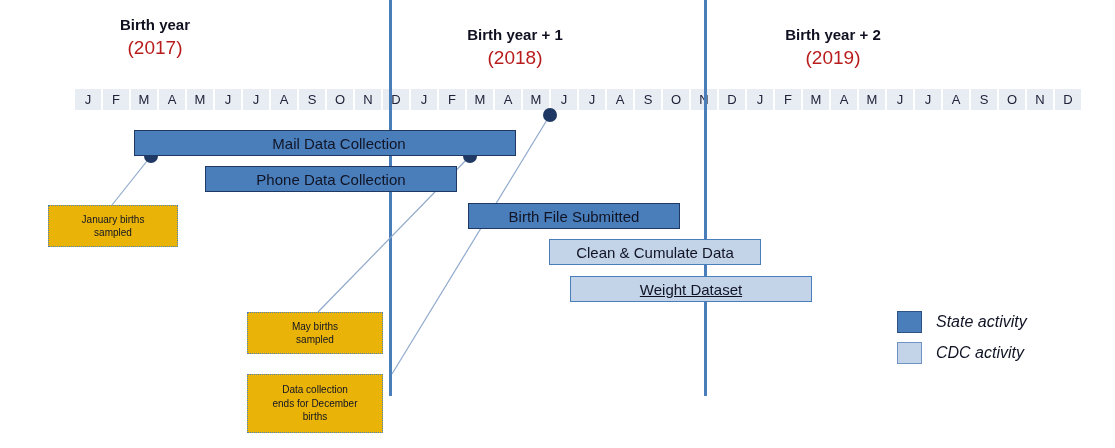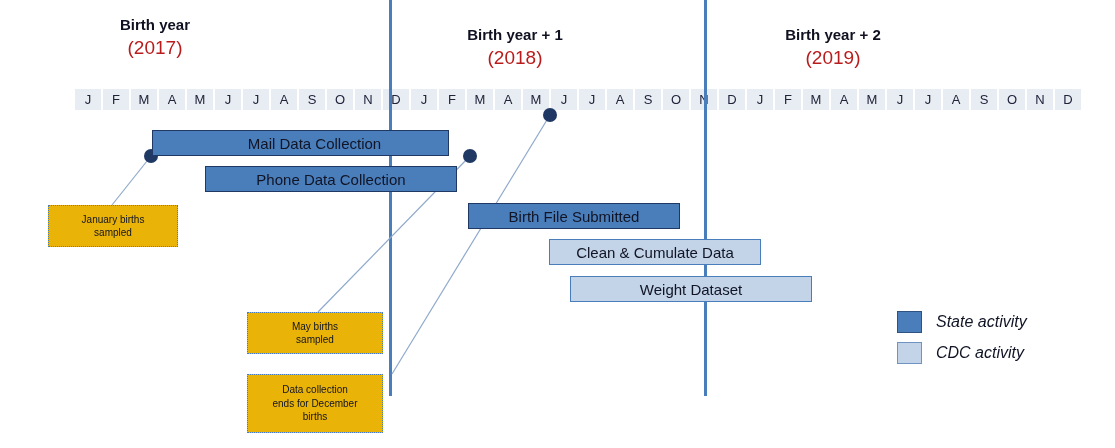--- a/index.html
+++ b/index.html
@@ -229,37 +229,37 @@
 
     <line x1="470" y1="156" x2="318" y2="312" stroke="#8fa9cc" stroke-width="1.2"></line>
 
     <line x1="550" y1="115" x2="392" y2="374" stroke="#8fa9cc" stroke-width="1.2"></line>
 
     <circle cx="151" cy="156" r="7" fill="#1f3864"></circle>
     <circle cx="470" cy="156" r="7" fill="#1f3864"></circle>
     <circle cx="550" cy="115" r="7" fill="#1f3864"></circle>
   </svg>
 
-  <div class="bar state" style="left:152px; top:130px; width:297px;padding-left:28px;">
+  <div class="bar state" style="left:134px; top:130px; width:382px;padding-left:28px;">
     <span>Mail Data Collection</span>
   </div>
 
   <div class="bar state" style="left:205px; top:166px; width:252px;">
     <span>Phone Data Collection</span>
   </div>
 
   <div class="bar state" style="left:468px; top:203px; width:212px;">
     <span>Birth File Submitted</span>
   </div>
 
   <div class="bar cdc" style="left:549px; top:239px; width:212px;">
     <span>Clean &amp; Cumulate Data</span>
   </div>
 
-  <div class="bar cdc" style="left:570px; top:276px; width:242px;">
+  <div class="bar cdc" style="left:570px; top:276px; width:242px;text-decoration:underline;">
     <span>Weight Dataset</span>
   </div>
 
   <div class="callout" style="left:48px; top:205px; width:130px; height:42px;">
     <span>January births</span>
     <span>sampled</span>
   </div>
 
   <div class="callout" style="left:247px; top:312px; width:136px; height:42px;">
     <span>May births</span>

